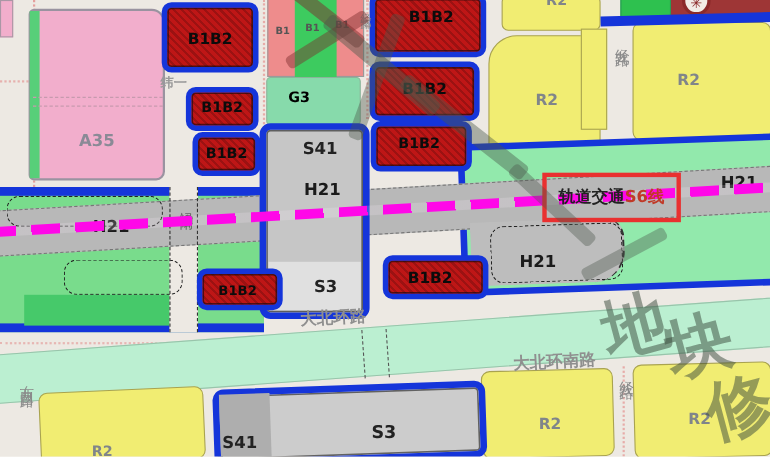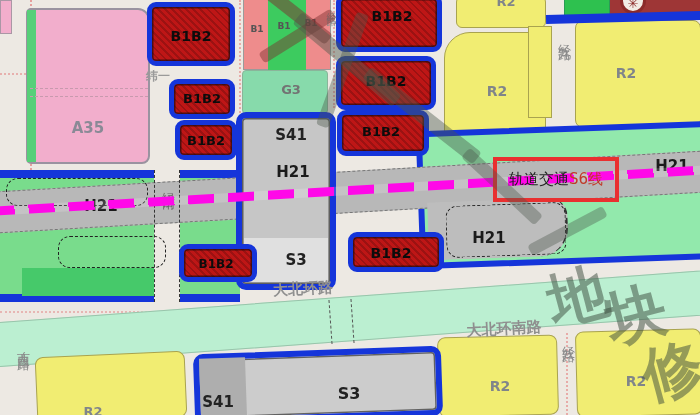--- a/index.html
+++ b/index.html
@@ -38,21 +38,21 @@
   <div class="p" style="left:30px;top:88px;width:118px;border-top:1.5px dashed #c79aae;z-index:1;"></div>
   <div class="p" style="left:30px;top:96px;width:118px;border-top:1.5px dashed #c79aae;z-index:1;"></div>
   <span class="zl" style="left:88px;top:128px;color:#8a8a96;font-size:15px;">A35</span>
 
   <div class="p" style="left:243px;top:-4px;width:88px;height:74px;background:#EE8C8C;border:1.5px solid #9a9a9a;z-index:1;"></div>
   <div class="p" style="left:268px;top:-4px;width:38px;height:74px;background:#3DCB5F;z-index:1;"></div>
   <span class="zl" style="left:257px;top:29px;color:#555;font-size:9px;">B1</span>
   <span class="zl" style="left:284px;top:26px;color:#555;font-size:9px;">B1</span>
   <span class="zl" style="left:311px;top:23px;color:#555;font-size:9px;">B1</span>
   <div class="p" style="left:242px;top:70px;width:86px;height:44px;background:#87DAAB;border:1.5px solid #8ab49a;border-radius:4px;z-index:1;"></div>
-  <span class="zl" style="left:291px;top:89px;color:#737373;font-size:13px;">G3</span>
+  <span class="zl" style="left:272px;top:89px;color:#000000;font-size:13px;">G3</span>
 
   <div class="p" style="left:456px;top:-4px;width:90px;height:32px;background:#F1ED72;border:1.5px solid #a9a34f;border-radius:6px;z-index:1;"></div>
   <div class="p" style="left:444px;top:32px;width:102px;height:136px;background:#F1ED72;border:1.5px solid #a9a34f;border-radius:26px 6px 6px 6px;z-index:1;"></div>
   <div class="p" style="left:528px;top:26px;width:24px;height:92px;background:#F1ED72;border:1.5px solid #a9a34f;z-index:1;"></div>
   <div class="p" style="left:575px;top:20px;width:126px;height:108px;background:#F1ED72;border:1.5px solid #a9a34f;border-radius:8px;z-index:1;"></div>
   <span class="zl" style="left:506px;top:1px;color:#80858a;font-size:13px;">R2</span>
   <span class="zl" style="left:497px;top:91px;color:#80858a;font-size:14px;">R2</span>
   <span class="zl" style="left:626px;top:73px;color:#80858a;font-size:14px;">R2</span>
 
   <div class="p" style="left:564px;top:-4px;width:46px;height:22px;background:#2EC14F;border:1px solid #299b55;z-index:1;"></div>
@@ -100,21 +100,21 @@
   <span class="zl" style="left:216px;top:264px;color:#0c0c0c;font-size:12px;">B1B2</span>
   <span class="zl" style="left:391px;top:253px;color:#0c0c0c;font-size:14px;">B1B2</span>
 
   <span class="zl" style="left:101px;top:206px;color:#1b1b1b;font-size:15px;">H21</span>
   <span class="zl" style="left:489px;top:238px;color:#1b1b1b;font-size:15px;">H21</span>
   <span class="zl" style="left:672px;top:166px;color:#1b1b1b;font-size:15px;">H21</span>
 
   <div class="p" style="left:-12px;top:186px;width:724px;height:9px;transform:rotate(-3.3deg);background:repeating-linear-gradient(90deg,#FF08E8 0 26px,rgba(255,240,255,.18) 26px 40px);z-index:6;"></div>
 
   <div class="p" style="left:493px;top:157px;width:126px;height:45px;border:4px solid #E93030;z-index:7;display:flex;align-items:center;justify-content:center;">
-    <span style="font-size:15px;font-weight:normal;white-space:nowrap;"><span style="color:#222;">轨道交通</span><span style="color:#C03A28;">S6线</span></span>
+    <span style="font-size:15px;font-weight:bold;white-space:nowrap;"><span style="color:#222;">轨道交通</span><span style="color:#C03A28;">S6线</span></span>
   </div>
 
   <div class="p" style="left:-16px;top:296px;width:740px;height:45px;background:#BBEFD1;border:1px solid #99c4ab;transform:rotate(-4.2deg);z-index:1;"></div>
   <div class="p" style="left:330px;top:300px;height:44px;border-left:1.5px dashed #555;transform:rotate(-4deg);z-index:2;"></div>
   <div class="p" style="left:352px;top:299px;height:44px;border-left:1.5px dashed #555;transform:rotate(-4deg);z-index:2;"></div>
 
   <div class="p bl" style="left:194px;top:350px;width:248px;height:70px;background:#CCCCCC;transform:rotate(-2deg);z-index:4;"></div>
   <div class="p" style="left:200px;top:358px;width:46px;height:60px;background:#AEAEAE;transform:rotate(-2deg);z-index:4;"></div>
   <span class="zl" style="left:218px;top:402px;color:#222;font-size:15px;">S41</span>
   <span class="zl" style="left:349px;top:393px;color:#222;font-size:16px;">S3</span>

